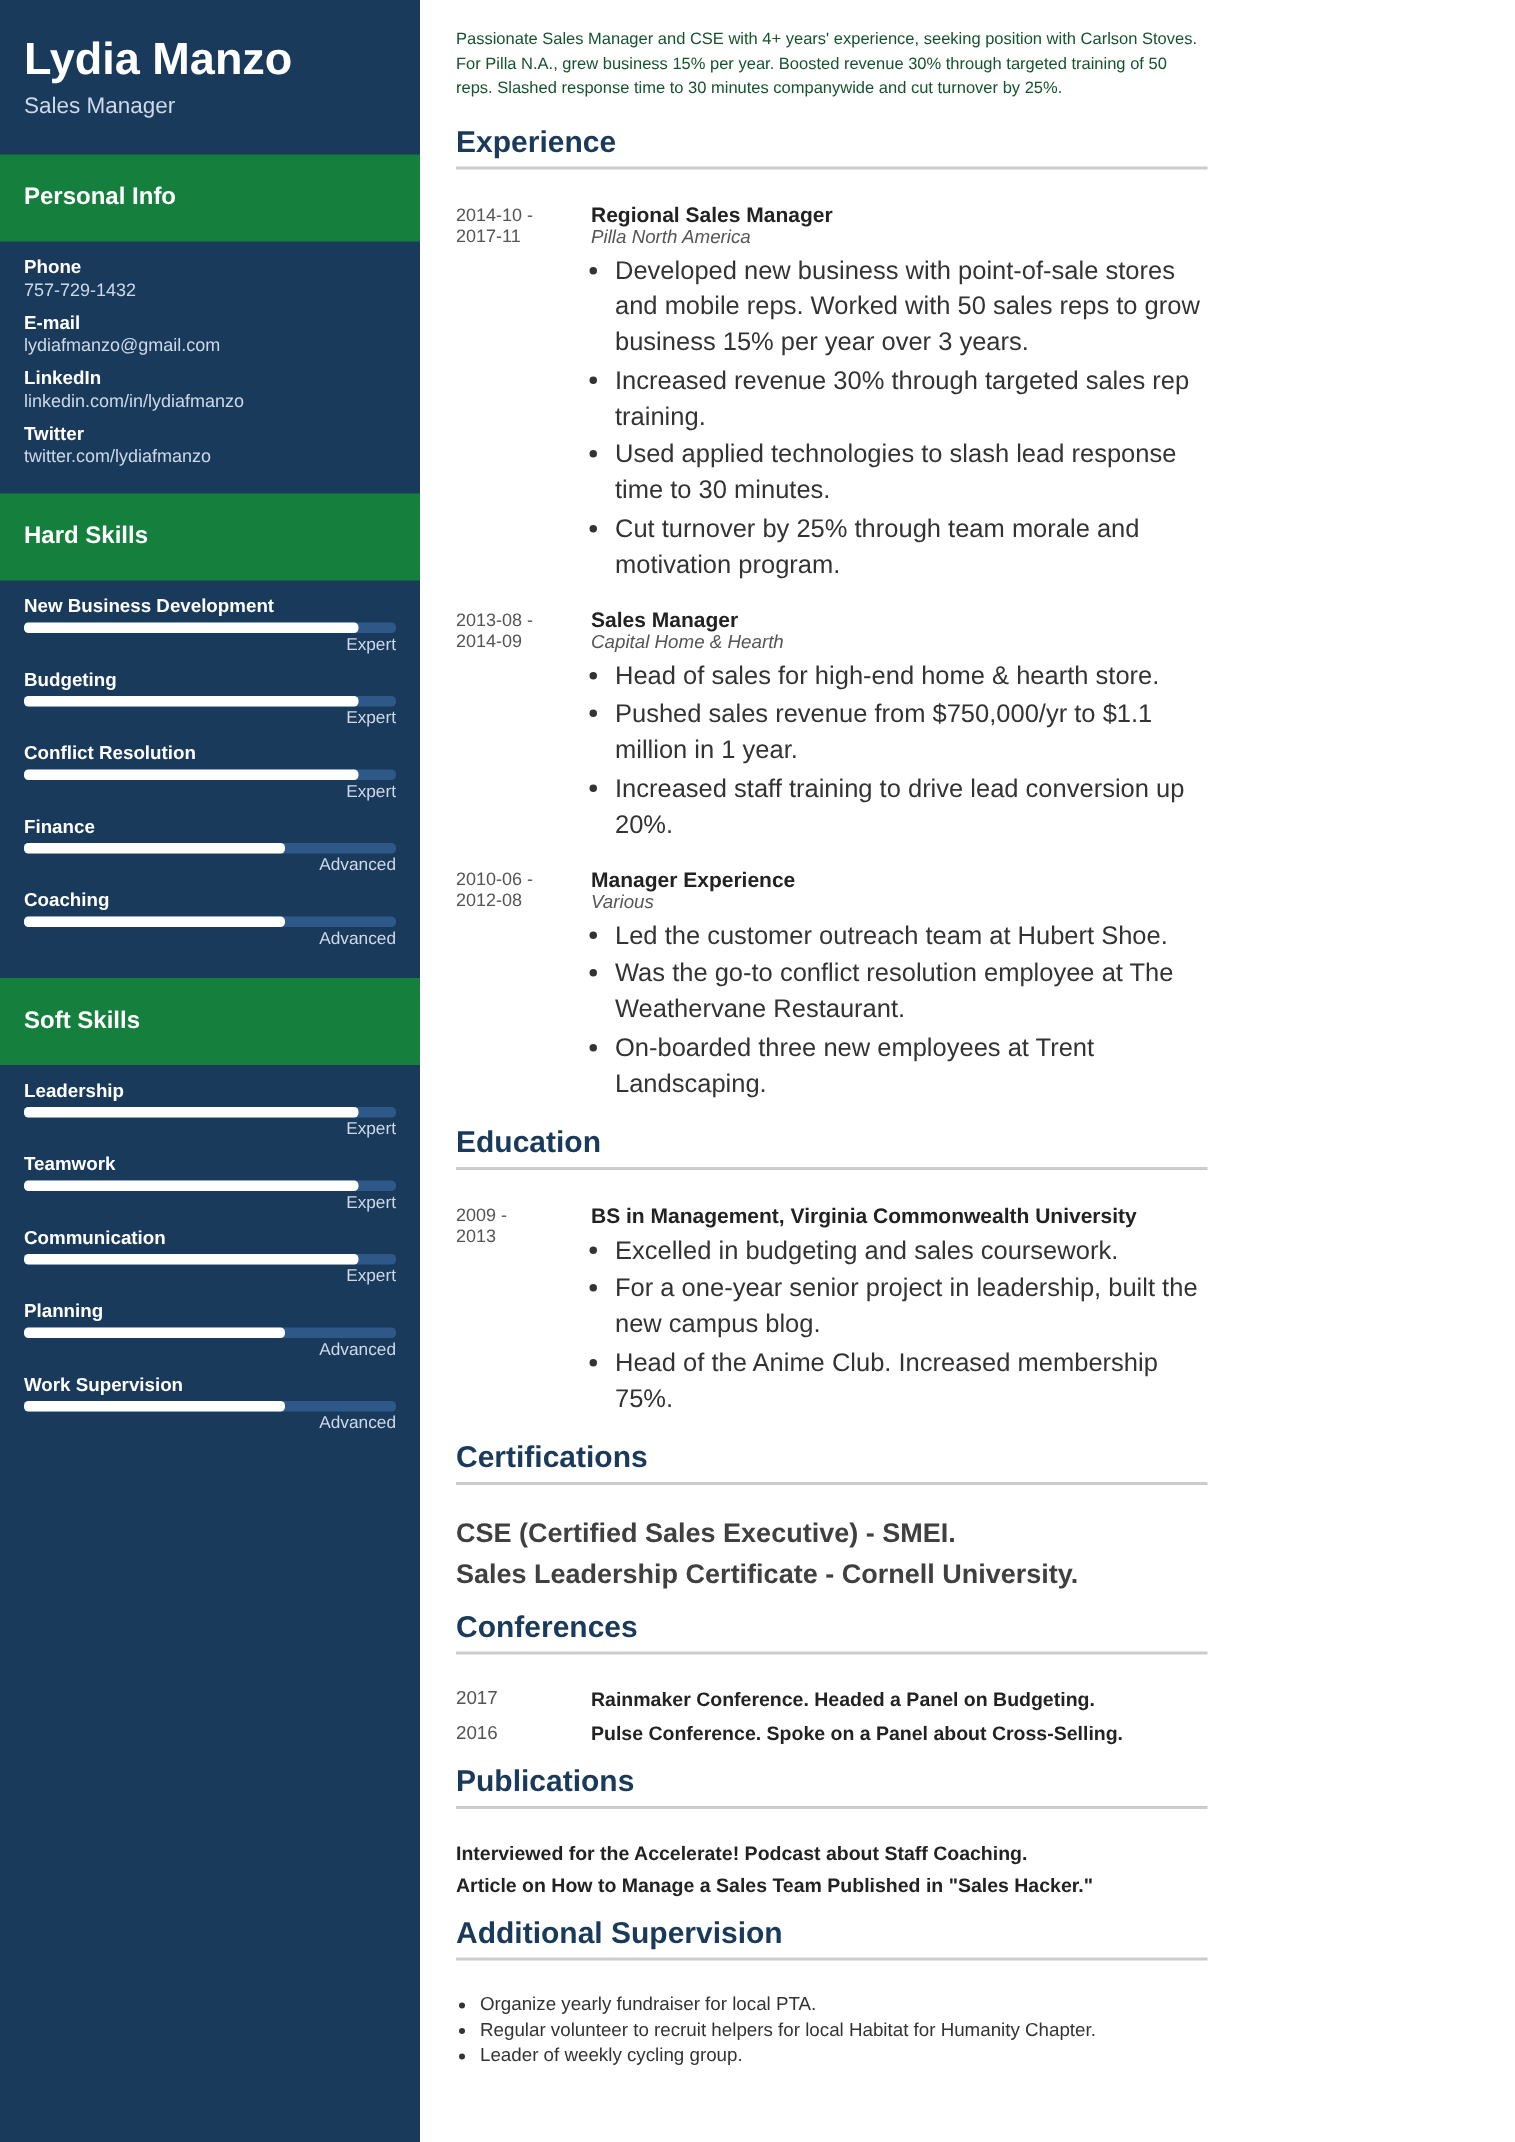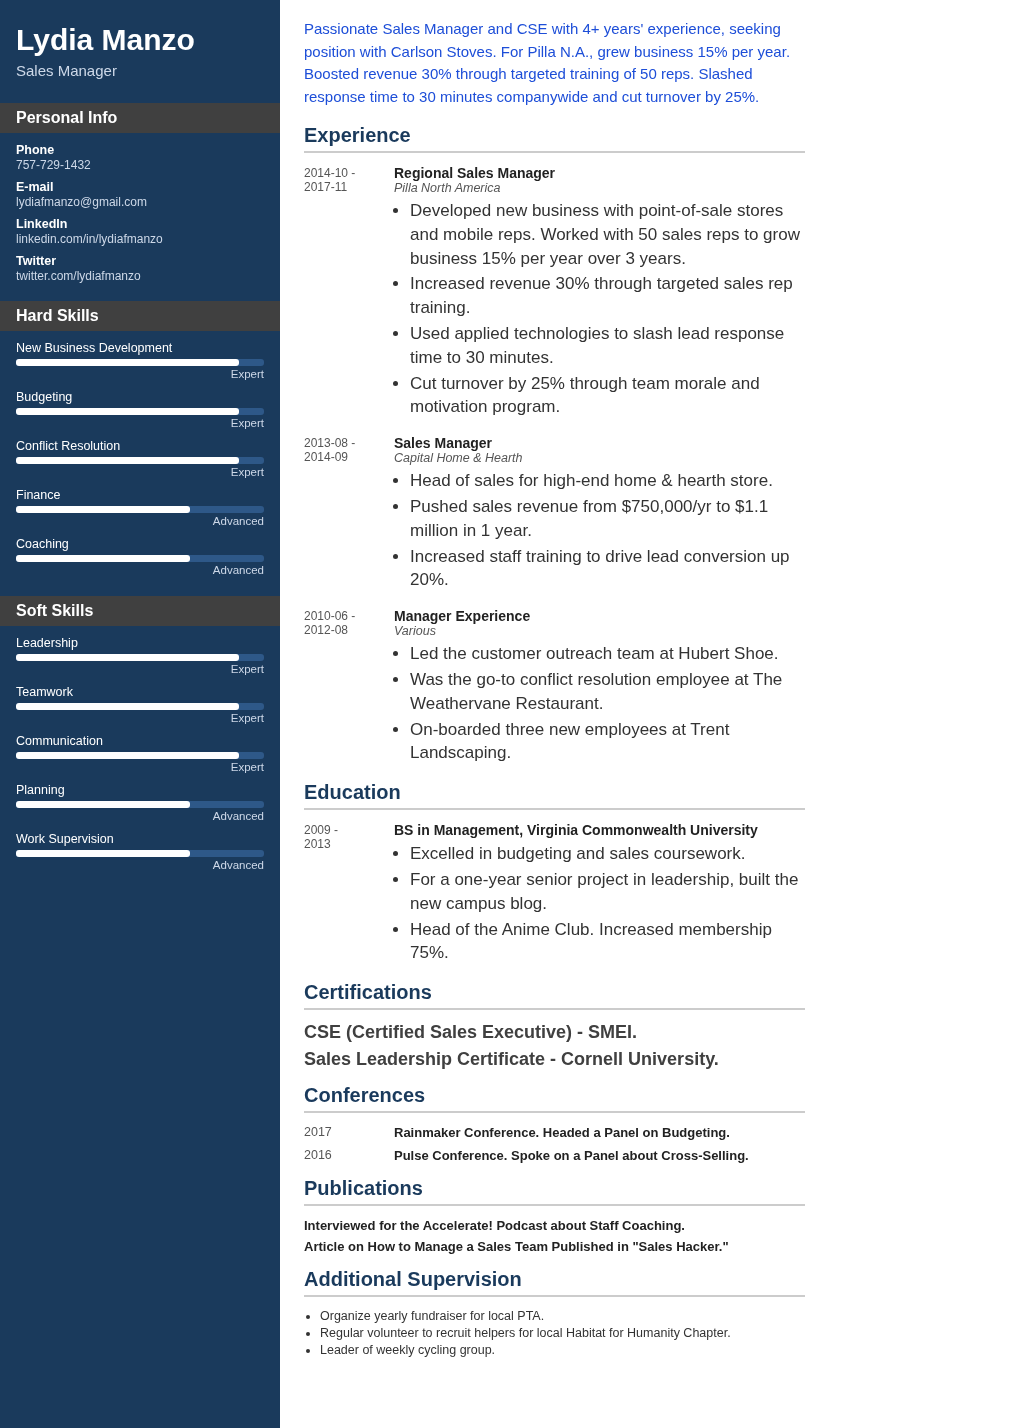--- a/index.html
+++ b/index.html
@@ -38,38 +38,38 @@
       color: #cdd8e8;
       margin-top: 4px;
     }
     .sidebar-section {
       padding: 10px 16px 8px 16px;
     }
     .sidebar-section-title {
       font-size: 16px;
       font-weight: bold;
       color: #fff;
-      background: #404040;
-      padding: 6px 16px;
+      background: #15803d;
+      padding: 20px 16px;
       margin: 0 -16px 10px -16px;
     }
     .info-label {
       font-weight: bold;
       font-size: 12.5px;
       color: #fff;
       margin-top: 8px;
     }
     .info-value {
       font-size: 12px;
       color: #cdd8e8;
       margin-top: 1px;
     }
     .skill-name {
       font-size: 12.5px;
-      font-weight: normal;
+      font-weight: bold;
       color: #fff;
       margin-top: 10px;
       margin-bottom: 4px;
     }
     .skill-bar-bg {
       background: #2e5888;
       height: 7px;
       border-radius: 3px;
       width: 100%;
       margin-bottom: 2px;
@@ -94,32 +94,32 @@
       color: #cdd8e8;
       margin-bottom: 2px;
     }
     
     .main {
       flex: 1;
       background: #fff;
       padding: 18px 24px 24px 24px;
     }
     .summary-text {
-      font-size: 15px;
-      color: #1d4ed8;
+      font-size: 11px;
+      color: #14532d;
       line-height: 1.5;
       margin-bottom: 16px;
     }
     .section-title {
       font-size: 20px;
       font-weight: bold;
       color: #1a3a5c;
       border-bottom: 2px solid #ccc;
       padding-bottom: 4px;
-      margin-bottom: 12px;
+      margin-bottom: 22px;
       margin-top: 14px;
     }
     .exp-entry {
       display: flex;
       margin-bottom: 14px;
     }
     .exp-dates {
       width: 90px;
       min-width: 90px;
       font-size: 12px;

